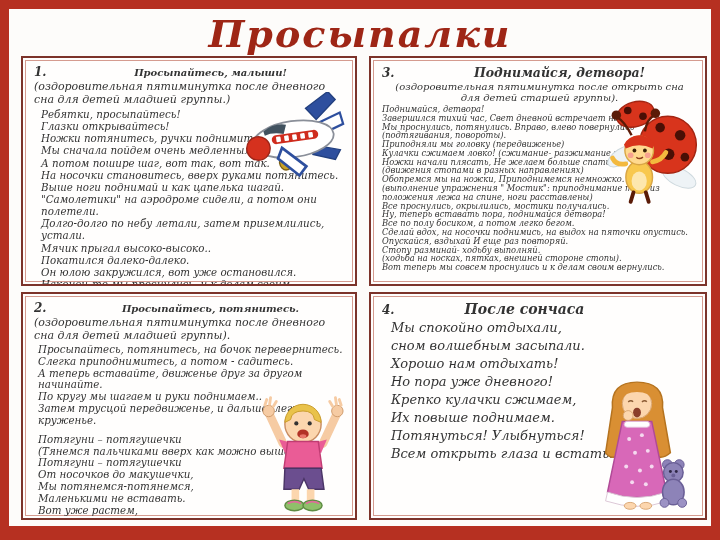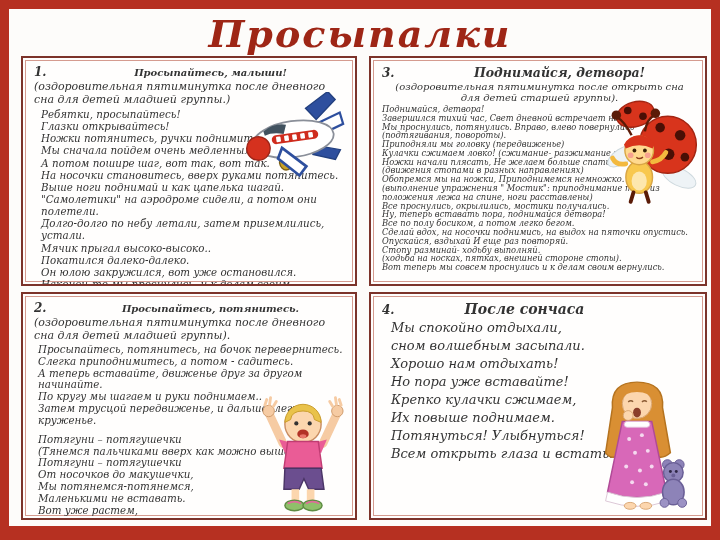--- a/index.html
+++ b/index.html
@@ -205,21 +205,21 @@
 
   <section class="panel panel-4">
     <div class="panel-head">
       <span class="num">4.</span>
       <span class="ptitle">После сончаса</span>
     </div>
     <div class="lines">
         <div class="line">Мы спокойно отдыхали,</div>
         <div class="line">сном волшебным засыпали.</div>
         <div class="line">Хорошо нам отдыхать!</div>
-        <div class="line">Но пора уже вставайте!</div>
+        <div class="line">Но пора уже дневного!</div>
         <div class="line">Крепко кулачки сжимаем,</div>
         <div class="line">Их повыше поднимаем.</div>
         <div class="line">Потянуться! Улыбнуться!</div>
         <div class="line">Всем открыть глаза и встать!</div>
       </div>
     <svg class="illus illus-girl" viewBox="0 0 110 140">
       <path d="M30 34 q-2 -26 25 -26 q28 0 26 26 l8 46 q-8 7 -15 3 l-5 -26 -28 0 -5 26 q-8 4 -13 -3 z" fill="#d98f33" stroke="#b5731f" stroke-width="1.5"></path>
       <circle cx="55" cy="30" r="15" fill="#fcd6ae" stroke="#d9a775" stroke-width="1"></circle>
       <path d="M34 26 q4 -16 21 -16 q17 0 21 16 l-6 0 q-2 -8 -15 -8 q-13 0 -15 8 z" fill="#d98f33"></path>
       <path d="M46 28 q3 -2 5 0 M60 28 q3 -2 5 0" stroke="#8a5a33" fill="none" stroke-width="1.5"></path>

